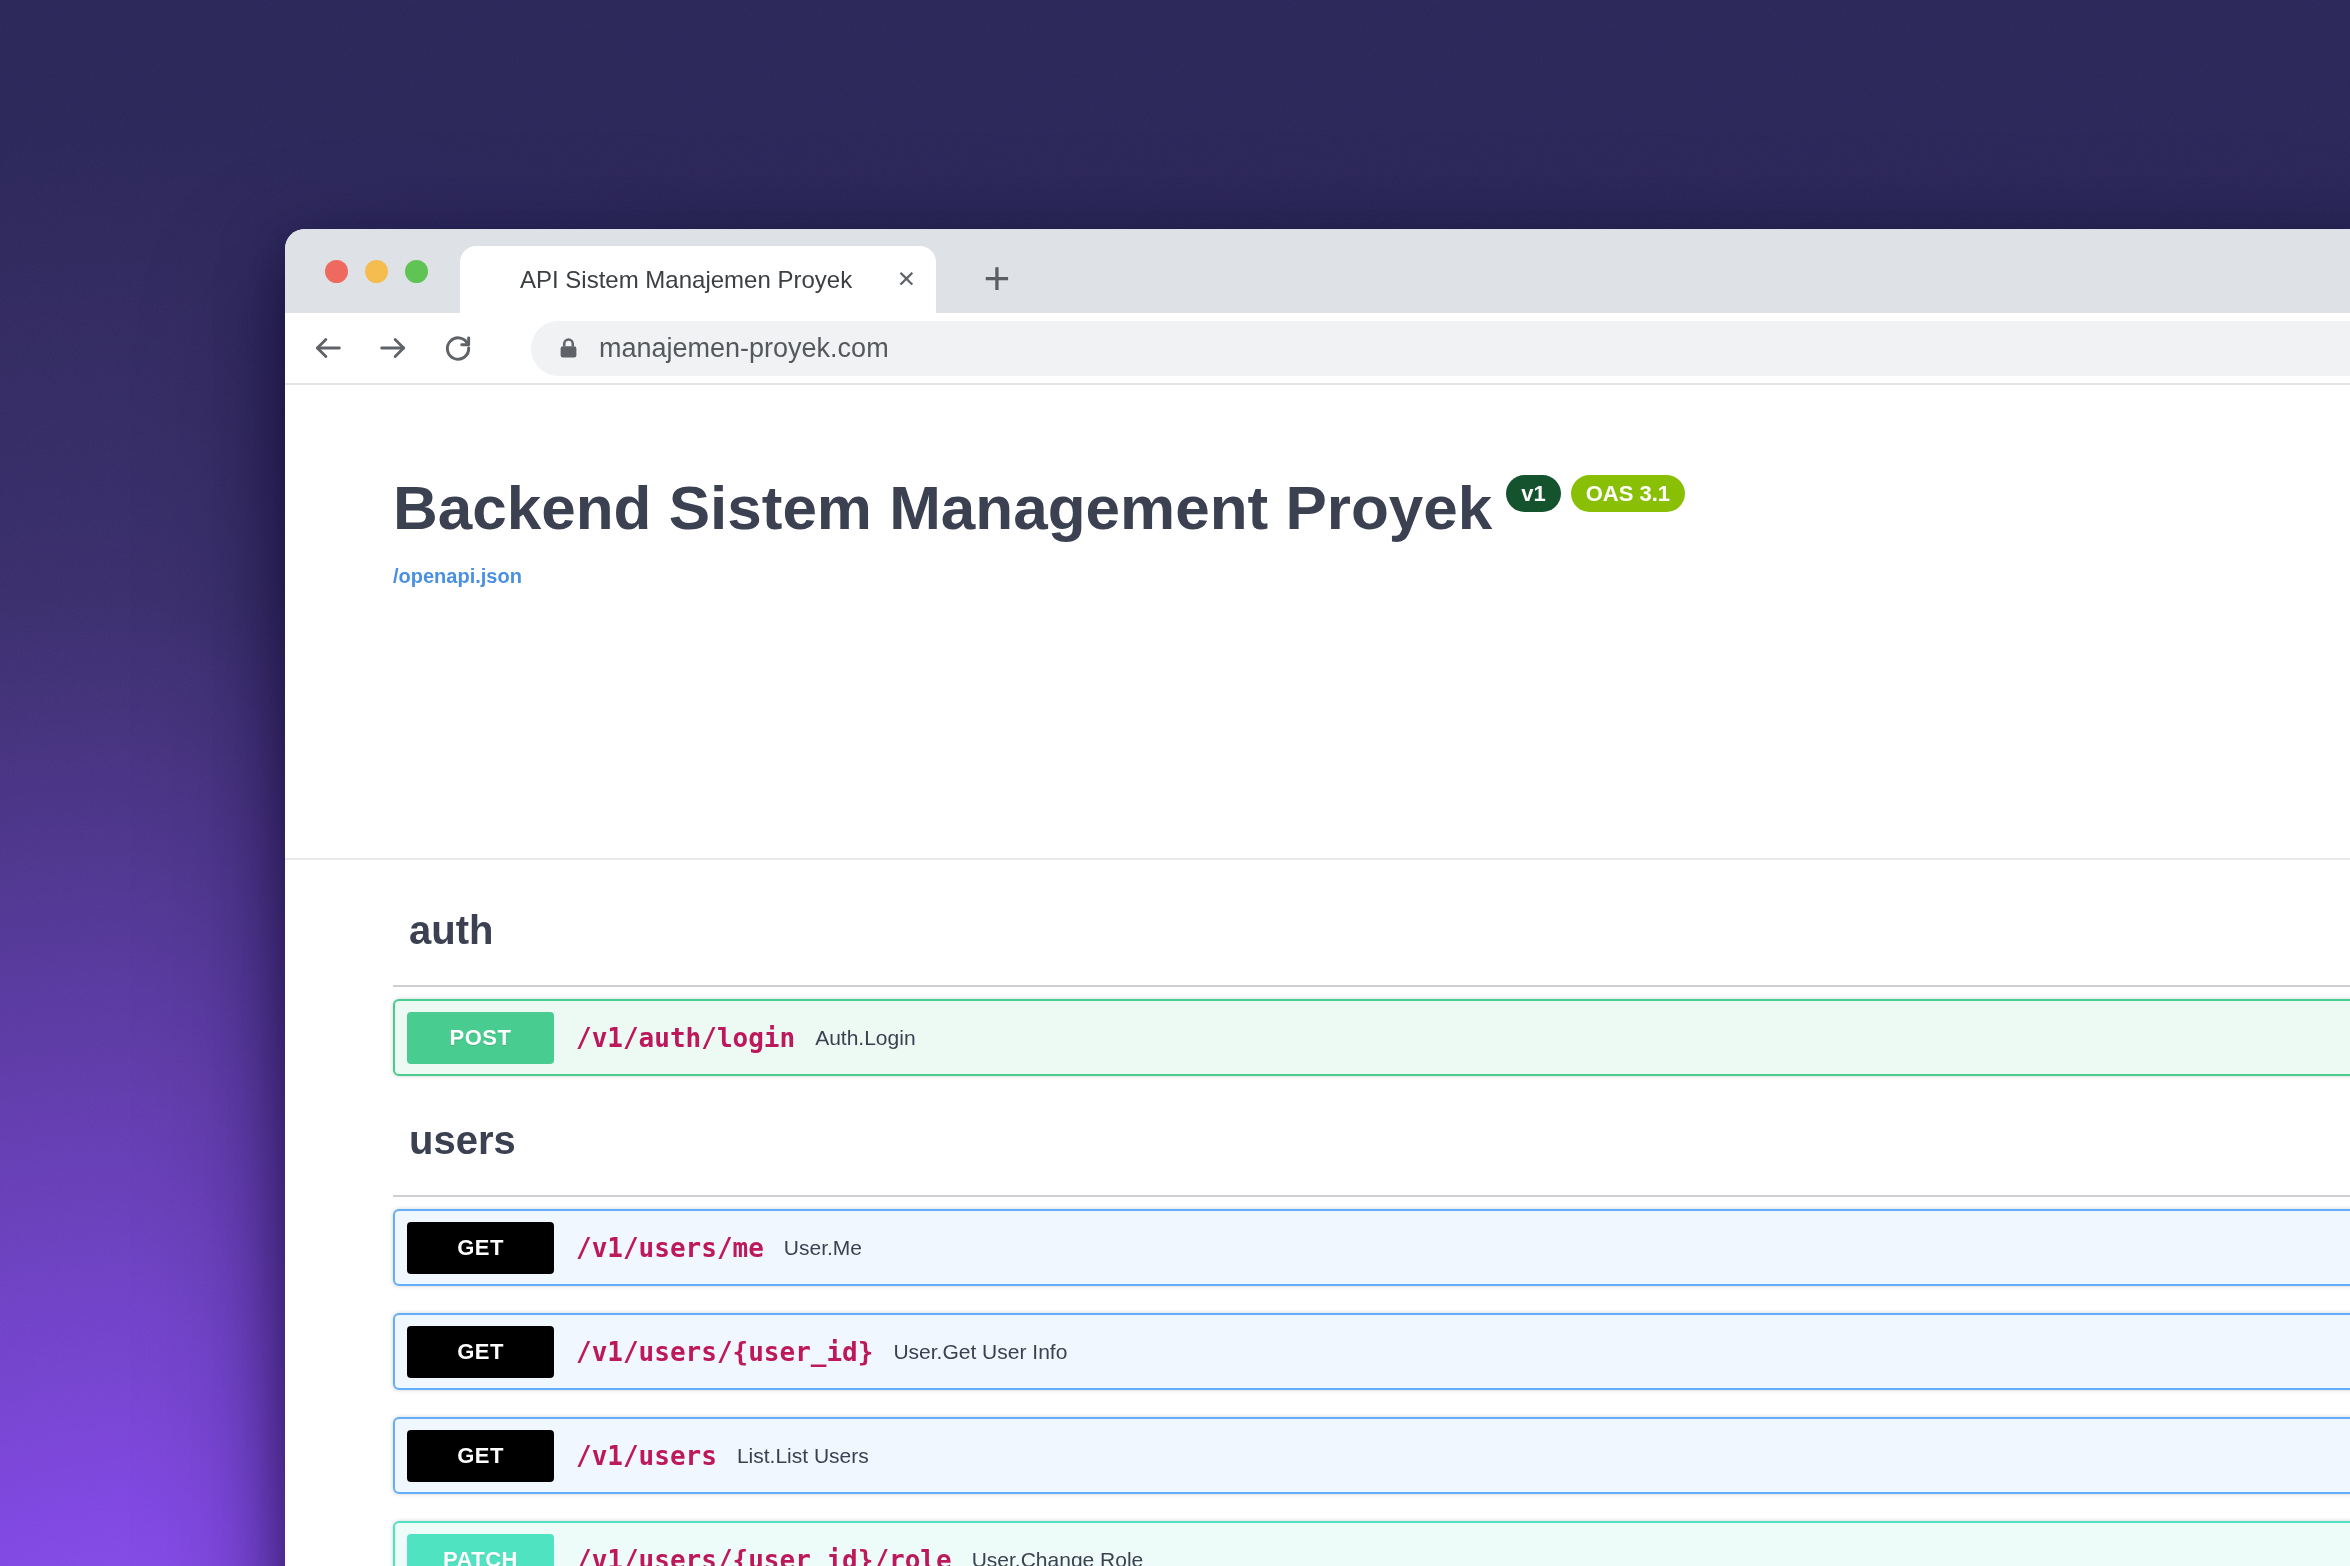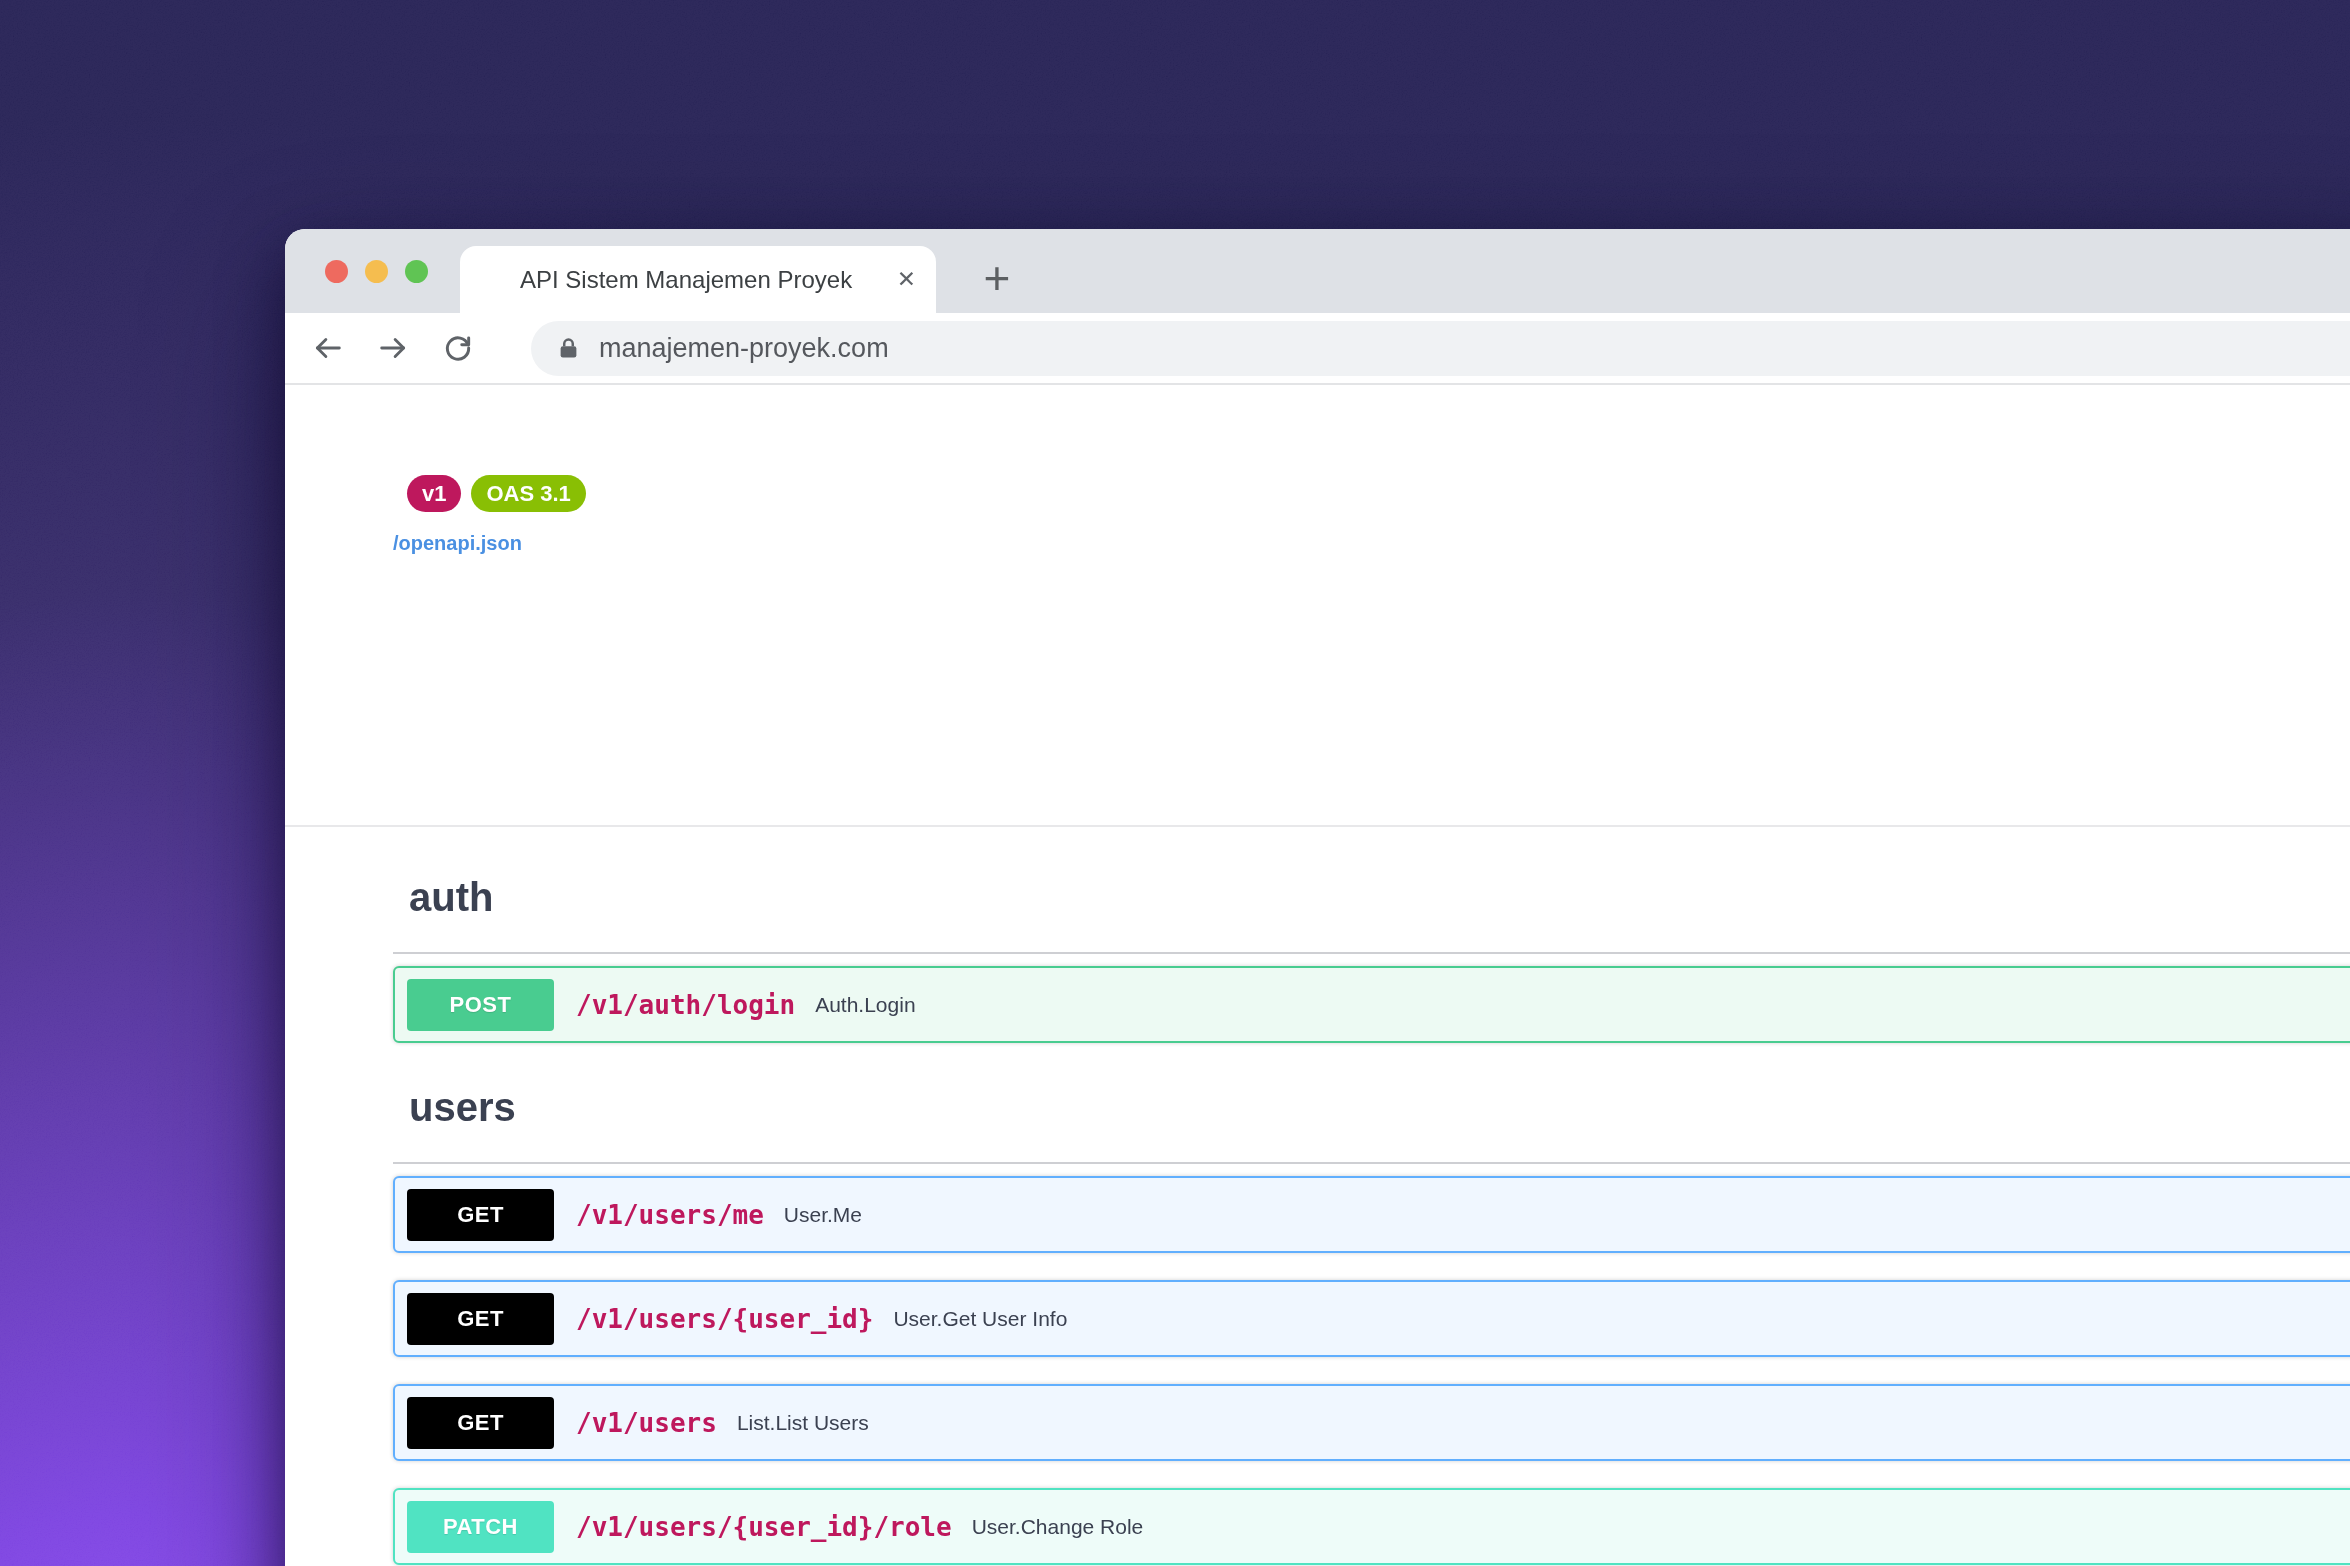--- a/index.html
+++ b/index.html
@@ -57,21 +57,21 @@
   .api-title{
     margin:88px 0 0 0;font-size:62px;line-height:70px;font-weight:bold;color:#3b4151;
     display:flex;align-items:flex-start;
   }
   .title-badges{display:inline-flex;gap:10px;margin-left:14px;position:relative;top:2px;}
   .pill{
     display:inline-flex;align-items:center;justify-content:center;
     height:37px;border-radius:19px;padding:0 15px;
     font-size:22px;font-weight:bold;color:#fff;line-height:1;
   }
-  .pill-version{background:#be185d;}
+  .pill-version{background:#14532d;}
   .pill-oas{background:#89bf04;}
   .spec-link{
     display:inline-block;margin-top:20px;font-size:20px;line-height:26px;
     font-weight:600;color:#4a90e2;text-decoration:none;
   }
   .info-divider{height:2px;background:#e8e8ea;margin-top:269px;}
   .sections{padding-left:108px;}
   .tag-heading{
     margin:46px 0 0 0;font-size:40px;line-height:48px;font-weight:bold;color:#3b4151;
     padding:0 0 31px 16px;border-bottom:2px solid rgba(59,65,81,.25);
@@ -154,20 +154,21 @@
         <path d="M8.2 10V7.8a3.8 3.8 0 0 1 7.6 0V10" fill="none" stroke="#5f6368" stroke-width="2.2"></path>
       </svg>
       <span class="url-text">manajemen-proyek.com</span>
     </div>
   </div>
   <div class="toolbar-sep"></div>
 
   <div class="page">
     <div class="info-wrap">
       <h1 class="api-title">
+        <span>Backend Sistem Management Proyek</span>
         <span class="title-badges">
           <span class="pill pill-version">v1</span>
           <span class="pill pill-oas">OAS 3.1</span>
         </span>
       </h1>
       <a class="spec-link" href="#">/openapi.json</a>
     </div>
     <div class="info-divider"></div>
 
     <div class="sections">

